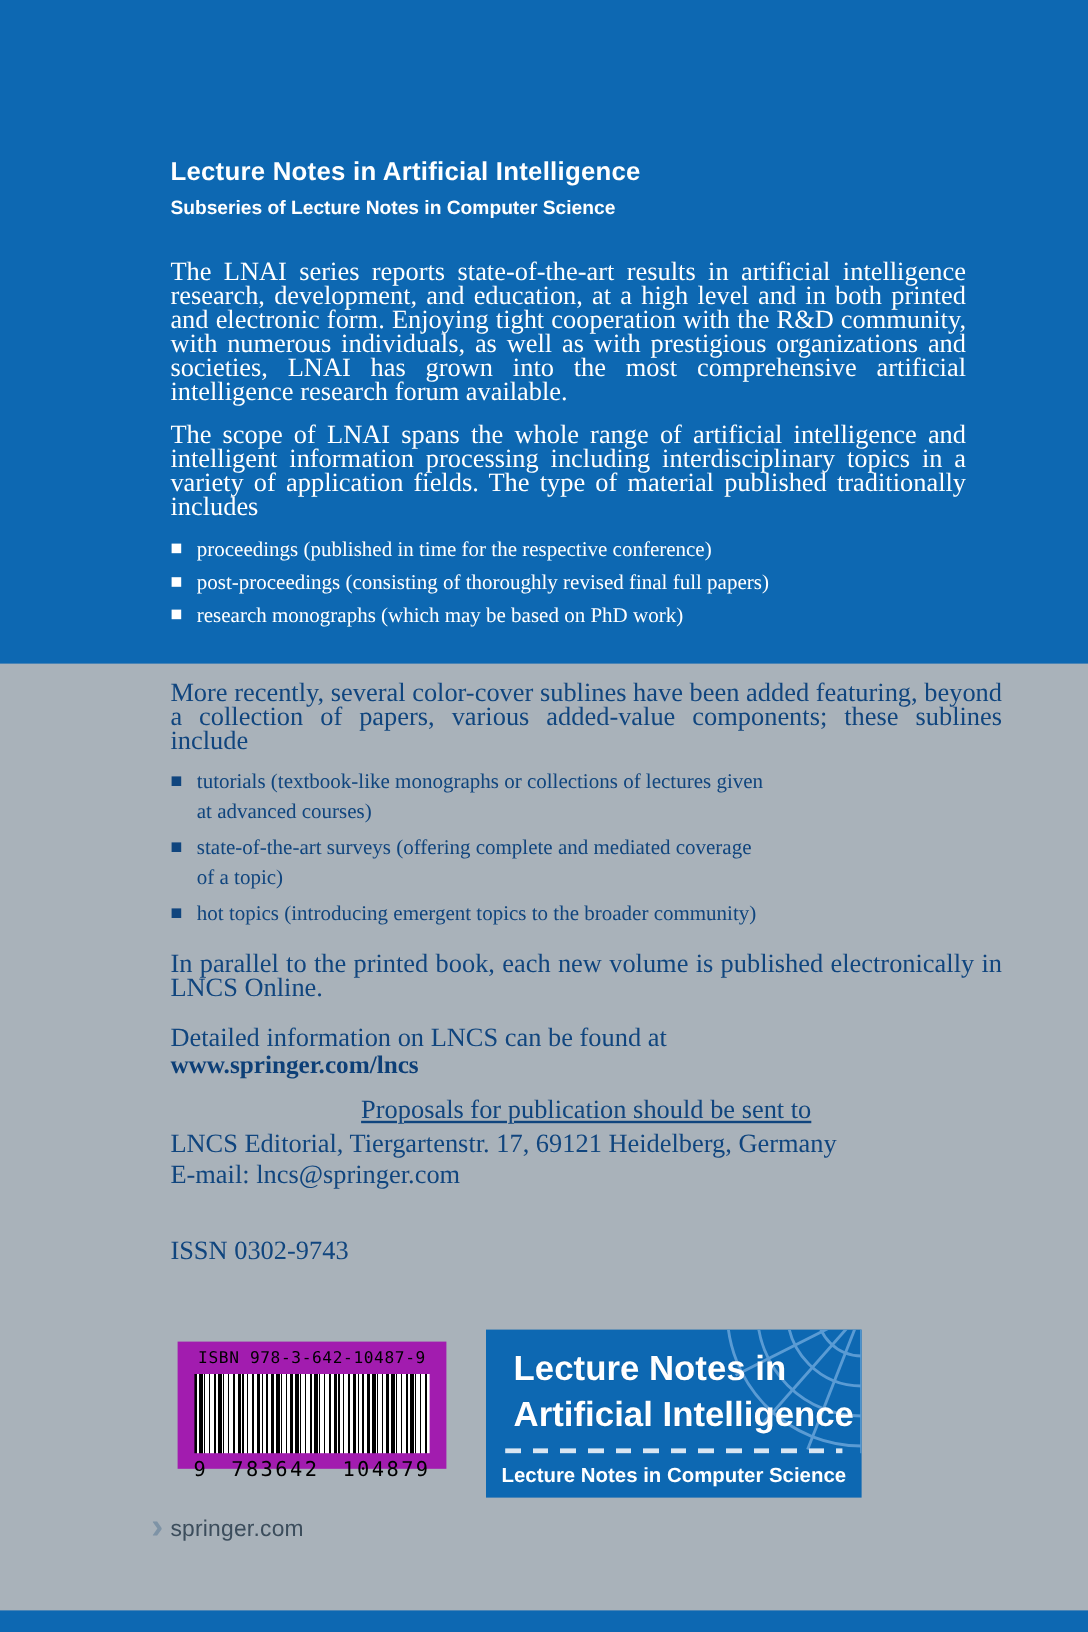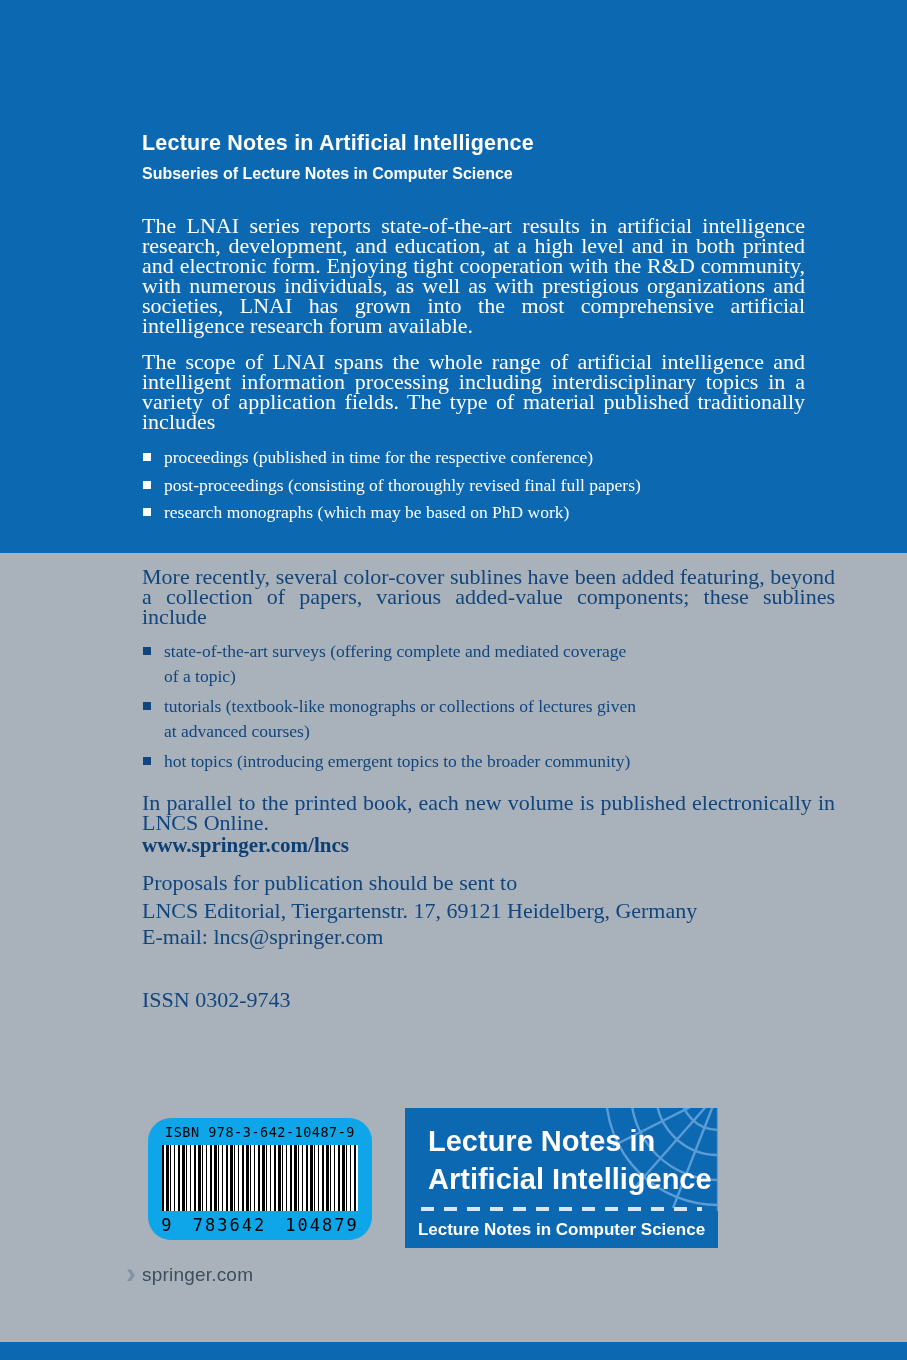--- a/index.html
+++ b/index.html
@@ -77,43 +77,42 @@
   .gray-section ul.bullets li .sq { background: #10457e; }
 
   .parallel-para { margin-top: 19px; }
   .lncs-info { margin-top: 22px; text-align: left; }
   .lncs-url {
     font-size: 21px;
     line-height: 24.6px;
     font-weight: bold;
     color: #0d3f77;
   }
-  .proposals { margin-top: 15px; text-align: left; }
+  .proposals { margin-top: 15px; text-align: center; text-decoration: underline; }
   .address-line { margin-top: 8px; text-align: left; }
   .email-line { margin-top: 6px; text-align: left; }
   .issn-line { margin-top: 43px; text-align: left; }
 
   
   .bottom-row {
     position: absolute;
     left: 0;
     top: 1108px;
     width: 907px;
     height: 140px;
   }
   .barcode-box {
     position: absolute;
     left: 148px;
     top: 10px;
     width: 224px;
-    height: 122px;
-    background: #0ea5e9;
+    height: 106px;
+    background: #a21caf;
     padding-top: 6px;
     text-align: center;
-    border-radius: 23px;
   }
   .isbn-label {
     font-family: "DejaVu Sans Mono", monospace;
     font-size: 13.5px;
     letter-spacing: 0.5px;
     color: #000000;
   }
   .barcode-bars {
     margin: 5px auto 0 auto;
     width: 196px;
@@ -233,29 +232,30 @@
       <li><span class="sq"></span><span>proceedings (published in time for the respective conference)</span></li>
       <li><span class="sq"></span><span>post-proceedings (consisting of thoroughly revised final full papers)</span></li>
       <li><span class="sq"></span><span>research monographs (which may be based on PhD work)</span></li>
     </ul>
   </div>
 
   <div class="gray-section">
     <p class="body-para">More recently, several color-cover sublines have been added featuring, beyond a collection of papers, various added-value components; these sublines include</p>
 
     <ul class="bullets">
+      <li><span class="sq"></span><span>tutorials (textbook-like monographs or collections of lectures given
+at advanced courses)</span></li>
       <li><span class="sq"></span><span>state-of-the-art surveys (offering complete and mediated coverage
 of a topic)</span></li>
-      <li><span class="sq"></span><span>tutorials (textbook-like monographs or collections of lectures given
-at advanced courses)</span></li>
       <li><span class="sq"></span><span>hot topics (introducing emergent topics to the broader community)</span></li>
     </ul>
 
     <p class="body-para parallel-para">In parallel to the printed book, each new volume is published electronically in LNCS Online.</p>
 
+    <p class="body-para lncs-info">Detailed information on LNCS can be found at</p>
     <div class="lncs-url">www.springer.com/lncs</div>
 
     <p class="body-para proposals">Proposals for publication should be sent to</p>
     <p class="body-para address-line">LNCS Editorial, Tiergartenstr. 17, 69121 Heidelberg, Germany</p>
     <p class="body-para email-line">E-mail: lncs@springer.com</p>
 
     <p class="body-para issn-line">ISSN 0302-9743</p>
   </div>
 
   <div class="bottom-row">

